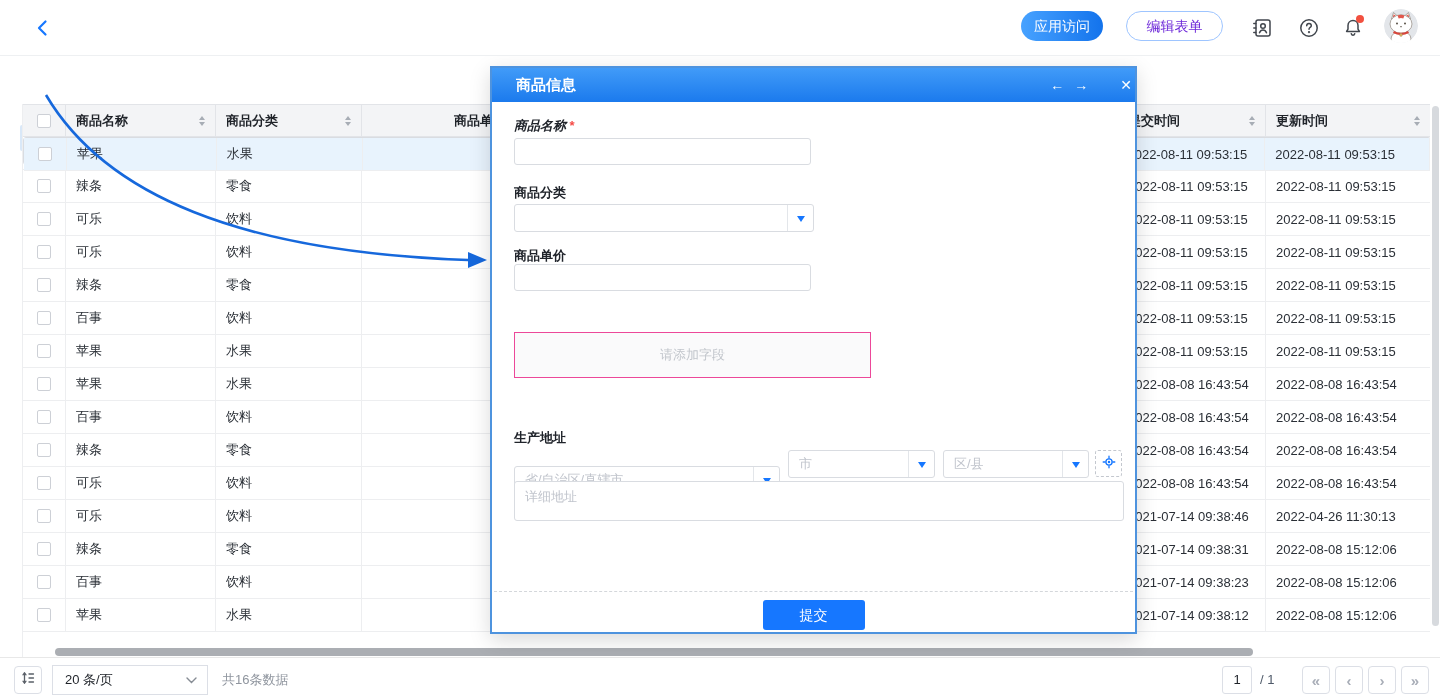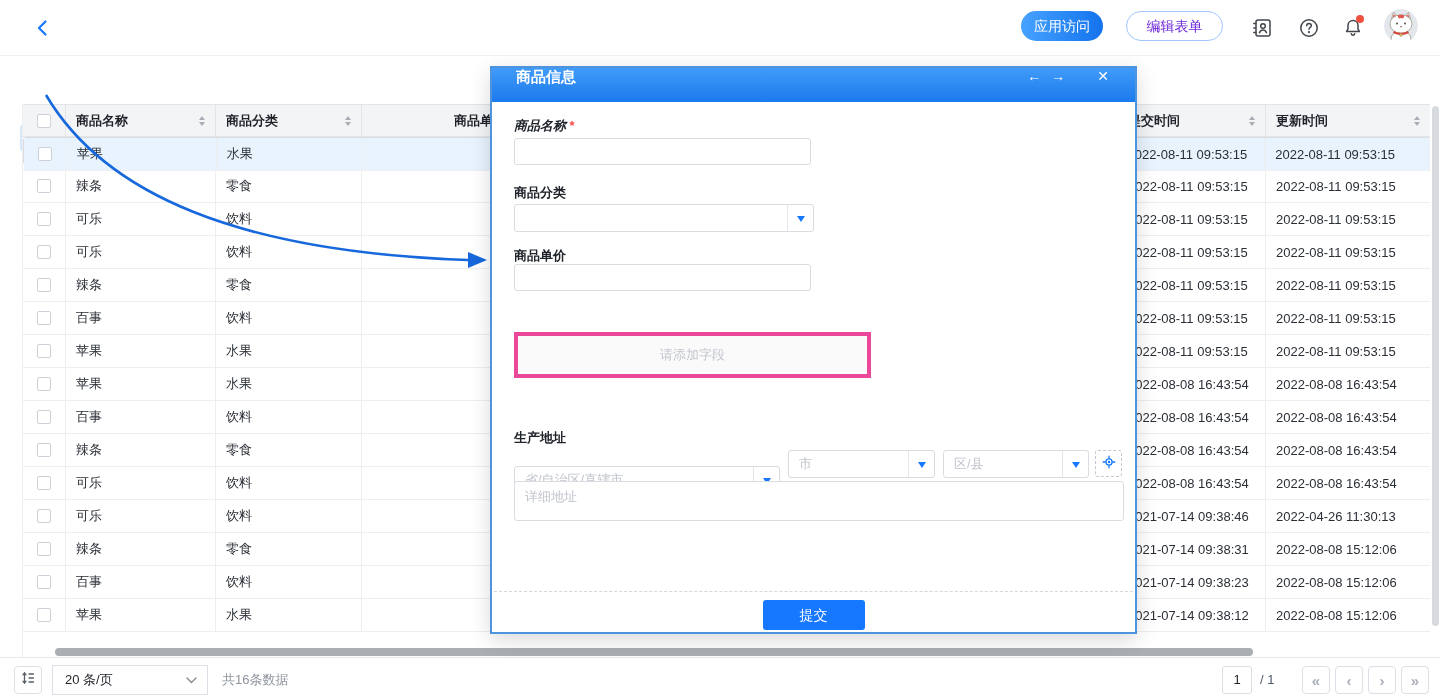--- a/index.html
+++ b/index.html
@@ -60,35 +60,35 @@
             background:#D7DADE; border-radius:4px; z-index:4; cursor:pointer; }
 
   
   #arrow { position:absolute; left:0; top:0; z-index:3; pointer-events:none; }
 
   
   .modal { position:absolute; left:490px; top:66px; width:647px; height:568px; background:#fff;
            border:2px solid #4E93DE; box-shadow:0 6px 20px rgba(0,0,0,.15); z-index:5; }
   .mhead { position:absolute; left:0; top:0; right:0; height:34px;
            background:linear-gradient(180deg,#419BF8,#1B7AED);
-           display:flex; align-items:flex-start; padding:0 26px 0 24px; }
+           display:flex; align-items:center; padding:0 3px 0 24px; }
   .mtitle { color:#fff; font-size:15px; font-weight:700; }
   .mnav { margin-left:auto; display:flex; align-items:center; gap:10px; color:#fff; font-size:14px; }
   .mnav span { cursor:pointer; }
   .mclose { margin-left:22px; font-size:14px; font-weight:700; }
   .mlabel { position:absolute; left:22px; font-size:13px; font-weight:700; color:#20242B; }
   .req { color:#F54A45; margin-left:3px; }
   .minput { position:absolute; left:22px; height:27px; border:1px solid #D9DCE1; border-radius:3px; background:#fff; }
   .sel { position:absolute; display:flex; height:28px; border:1px solid #D9DCE1; border-radius:3px; background:#fff; }
   .sel .ph { flex:1; font-size:13px; color:#C0C4CC; line-height:26px; padding-left:10px;
              overflow:hidden; white-space:nowrap; }
   .sel .car { width:26px; border-left:1px solid #E3E6EA; display:flex; align-items:center; justify-content:center; }
   .tri { width:0; height:0; border:4.5px solid transparent; border-top:6px solid #1677FF; margin-top:6px; }
   .subform { position:absolute; left:22px; top:264px; width:357px; height:46px; background:#FAFAFB;
-             border:4px solid #ec4899; display:flex; align-items:center; justify-content:center;
+             border:1px solid #ec4899; display:flex; align-items:center; justify-content:center;
              font-size:13px; color:#C2C6CC; }
   .locbtn { position:absolute; left:603px; top:382px; width:27px; height:27px; border:1px dashed #C3C7CE;
             border-radius:3px; display:flex; align-items:center; justify-content:center; cursor:pointer; background:#fff; }
   .mtextarea { position:absolute; left:22px; top:413px; width:610px; height:40px; border:1px solid #D9DCE1;
                border-radius:3px; font-size:13px; color:#C0C4CC; padding:6px 10px; background:#fff; }
   .mdivider { position:absolute; left:2px; right:2px; top:523px; border-top:1px dashed #D4D7DB; }
   .msubmit { position:absolute; left:50%; transform:translateX(-50%); top:532px; width:102px; height:30px;
              background:#1677FF; border-radius:3px; color:#fff; font-size:14px; text-align:center;
              line-height:30px; cursor:pointer; }
 

